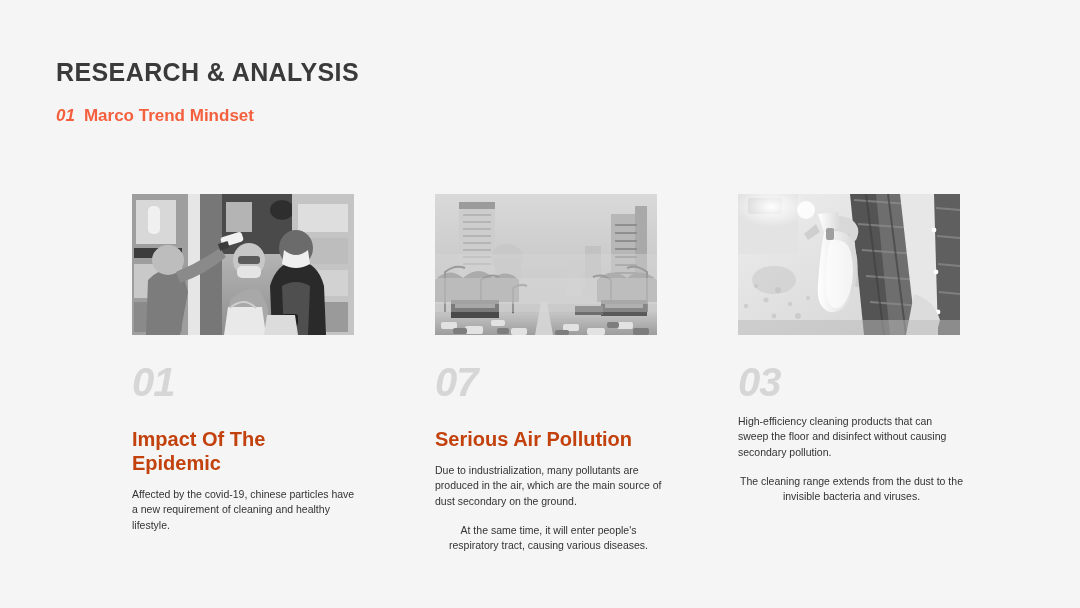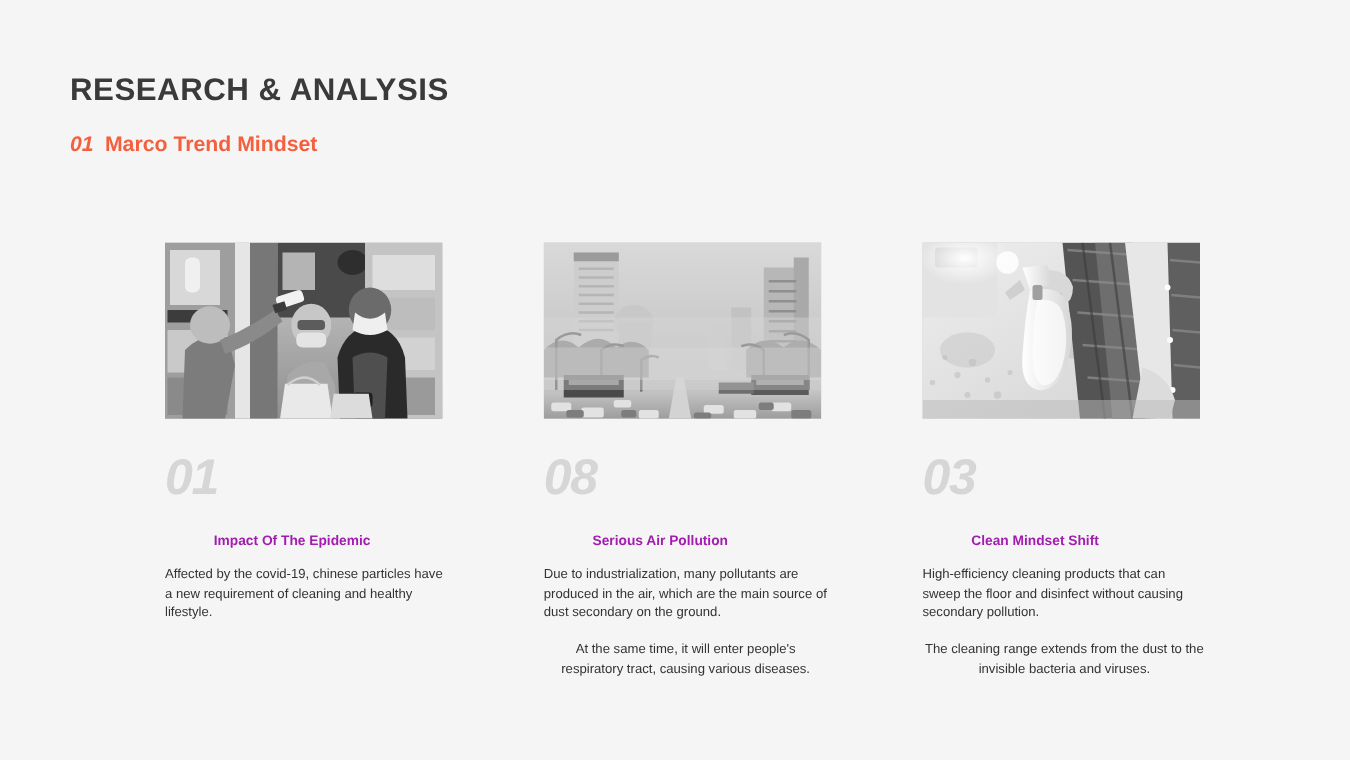--- a/index.html
+++ b/index.html
@@ -44,21 +44,21 @@
   }
   .thumb svg { display:block; width:222px; height:141px; }
 
   .big-num {
     margin-top:27px;
     font-size:40px; font-style:italic; font-weight:bold;
     color:#d6d6d6; line-height:1; letter-spacing:-1px;
   }
   .col-heading {
     margin-top:25px;
-    font-size:11px; font-weight:bold; color:#a21caf; line-height:1.2;margin-left:39px;
+    font-size:20px; font-weight:bold; color:#c2410c; line-height:1.2;
   }
   .col-body {
     margin-top:12px;
     font-size:10.5px; color:#333; line-height:1.46;
   }
   .col-body + .col-body { margin-top:14px;text-align:center; }
 </style>
 </head>
 <body>
 
@@ -210,21 +210,21 @@
             <rect x="18" y="134" width="14" height="6" rx="2"></rect>
             <rect x="62" y="134" width="12" height="6" rx="2"></rect>
             <rect x="120" y="136" width="14" height="5" rx="2"></rect>
             <rect x="172" y="128" width="12" height="6" rx="2"></rect>
             <rect x="198" y="134" width="16" height="7" rx="2"></rect>
           </g>
           <rect x="0" y="60" width="222" height="50" fill="#d6d6d6" opacity=".42"></rect>
           <rect x="0" y="84" width="222" height="34" fill="#dddddd" opacity=".34"></rect>
         </svg>
       </div>
-      <div class="big-num">08</div>
+      <div class="big-num">07</div>
       <div class="col-heading">Serious Air Pollution</div>
       <div class="col-body">Due to industrialization, many pollutants are produced in the air, which are the main source of dust secondary on the ground.</div>
       <div class="col-body">At the same time, it will enter people's respiratory tract, causing various diseases.</div>
     </div>
 
     <div class="col">
       <div class="thumb">
         <svg viewBox="0 0 222 141" preserveAspectRatio="none" aria-hidden="true">
           <defs>
             <linearGradient id="c3bg" x1="0" y1="0" x2="1" y2="1">
@@ -293,19 +293,18 @@
               <circle cx="18" cy="92" r="2"></circle>
             <circle cx="60" cy="122" r="3"></circle>
               <circle cx="36" cy="122" r="2.4"></circle>
             <circle cx="8" cy="112" r="2.2"></circle>
               <circle cx="70" cy="104" r="2"></circle>
           </g>
           <rect x="0" y="126" width="222" height="15" fill="#b9b9b9" opacity=".5"></rect>
         </svg>
       </div>
       <div class="big-num">03</div>
-      <div class="col-heading">Clean Mindset Shift</div>
       <div class="col-body">High-efficiency cleaning products that can sweep the floor and disinfect without causing secondary pollution.</div>
       <div class="col-body">The cleaning range extends from the dust to the invisible bacteria and viruses.</div>
     </div>
 
   </div>
 </div>
 
 </body></html>

